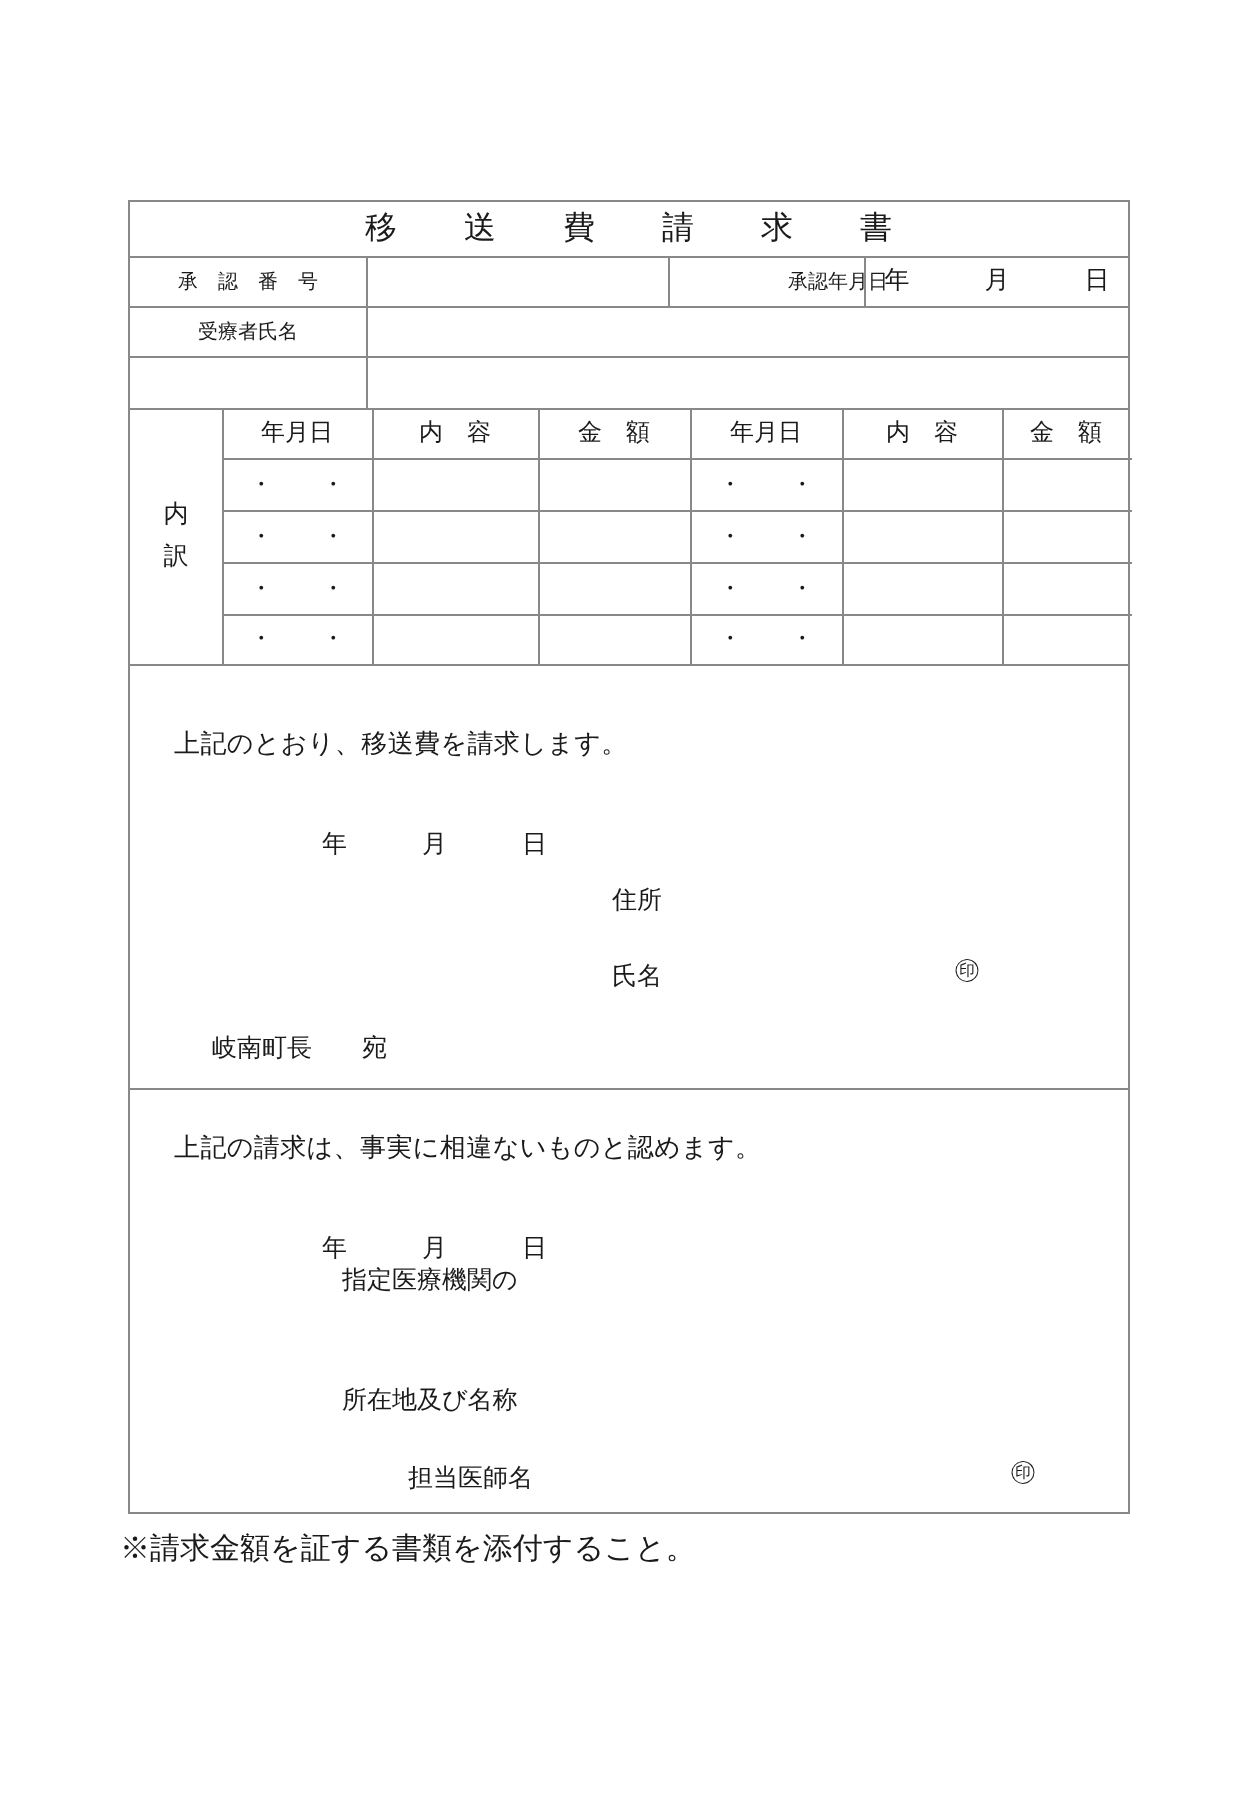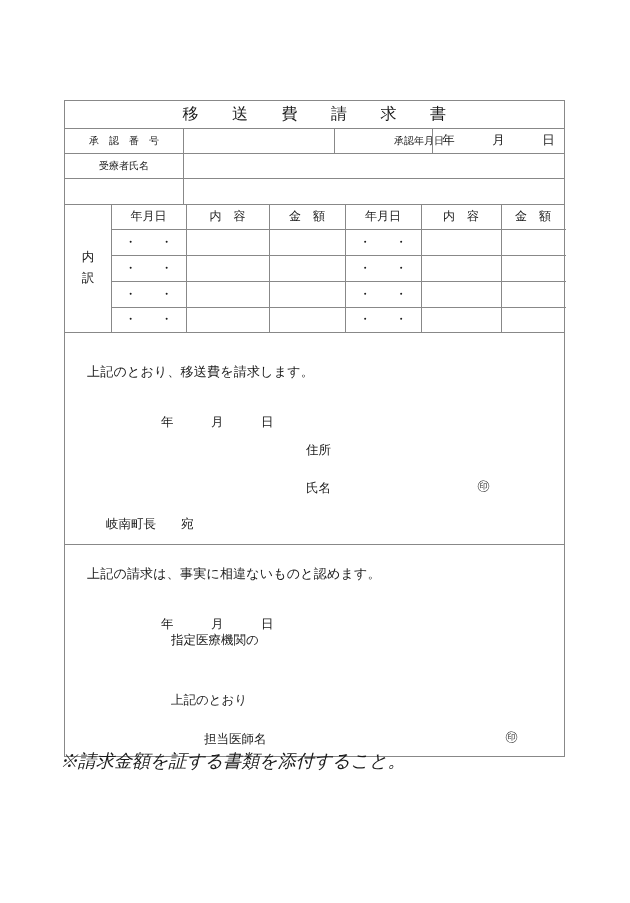--- a/index.html
+++ b/index.html
@@ -144,24 +144,23 @@
   .seal {
     position: absolute;
     font-size: 13px;
     line-height: 1;
   }
 
   
   .footnote {
     position: absolute;
     left: 60px;
-    top: 749px;
-    font-size: 18px;
-    white-space: pre;
-    font-style: italic;
+    top: 765px;
+    font-size: 15px;
+    white-space: pre;
   }
 </style>
 </head>
 <body>
 
 <div class="page">
 
 
   <div class="form-frame">
 
@@ -253,21 +252,21 @@
 
     <div class="fieldlabel" style="left:41px; top:415px;">岐南町長　　宛</div>
 
     <div class="hline" style="top:443px;"></div>
 
     <div class="stmt" style="left:22px; top:464px;">上記の請求は、事実に相違ないものと認めます。</div>
 
     <div class="datefield" style="left:96px; top:515px;">年　　　月　　　日</div>
 
     <div class="fieldlabel" style="left:106px; top:531px;">指定医療機関の</div>
-    <div class="fieldlabel" style="left:106px; top:591px;">上記のとおり</div>
+    <div class="fieldlabel" style="left:106px; top:591px;">所在地及び名称</div>
 
     <div class="fieldlabel" style="left:119px; top:630px;margin-left:20px;">担当医師名</div>
     <div class="seal" style="left:440px; top:629px;">㊞</div>
 
   </div>
 
   <div class="footnote">※請求金額を証する書類を添付すること。</div>
 
 </div>
 

